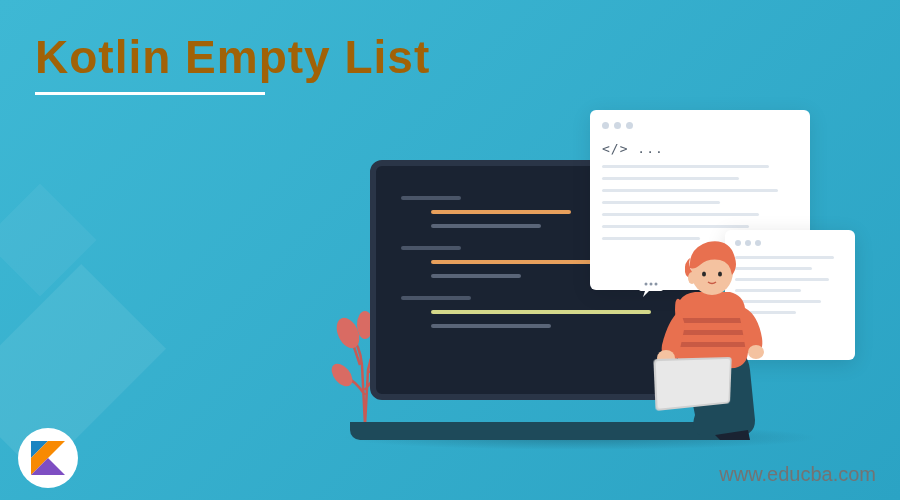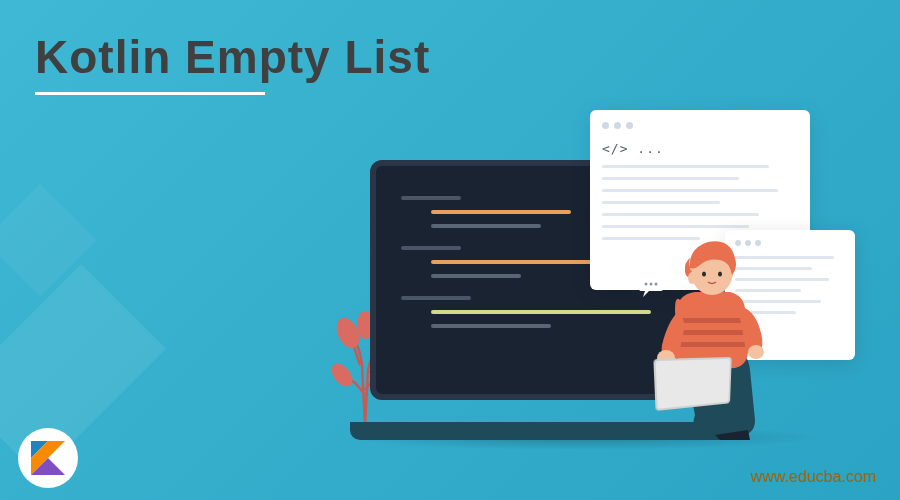--- a/index.html
+++ b/index.html
@@ -26,21 +26,21 @@
       top: 200px;
       width: 80px;
       height: 80px;
       background: rgba(255,255,255,0.05);
       transform: rotate(45deg);
     }
     .title {
       position: absolute;
       top: 30px;
       left: 35px;
-      color: #404040;
+      color: #a16207;
       font-size: 46px;
       font-weight: bold;
       letter-spacing: 1px;
     }
     .title-underline {
       position: absolute;
       top: 92px;
       left: 35px;
       width: 230px;
       height: 3px;
@@ -61,22 +61,22 @@
     .kotlin-inner {
       width: 34px;
       height: 34px;
       position: relative;
     }
     .kotlin-inner svg { width: 100%; height: 100%; }
     .website-url {
       position: absolute;
       bottom: 14px;
       right: 24px;
-      color: #a16207;
-      font-size: 16px;
+      color: #737373;
+      font-size: 20px;
       font-weight: 500;
     }
     .scene {
       position: absolute;
       right: 60px;
       bottom: 50px;
       width: 520px;
       height: 340px;
     }
     .laptop {

